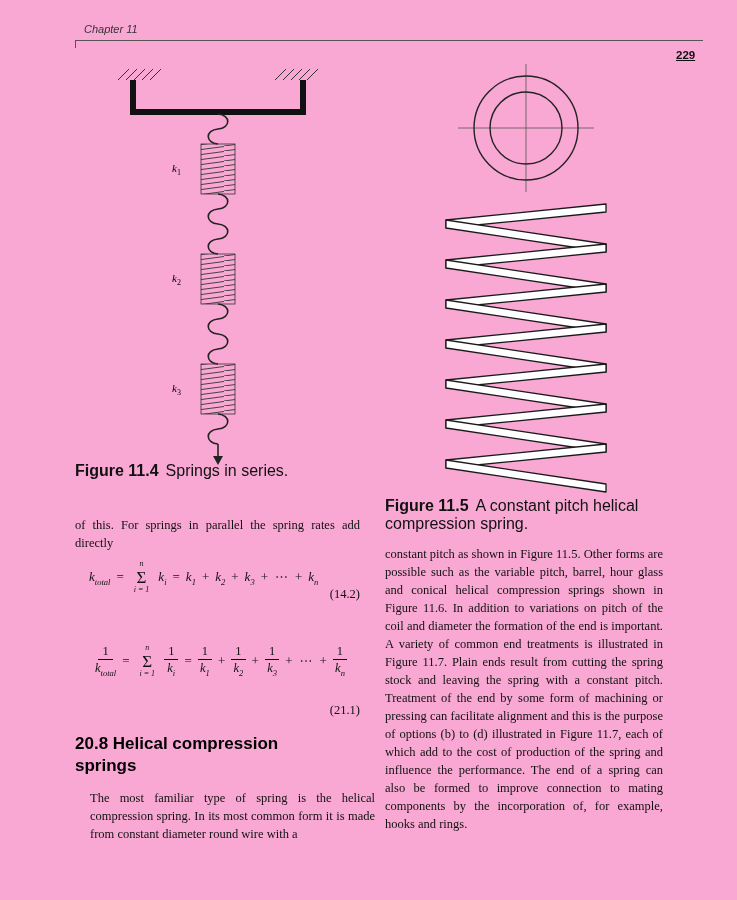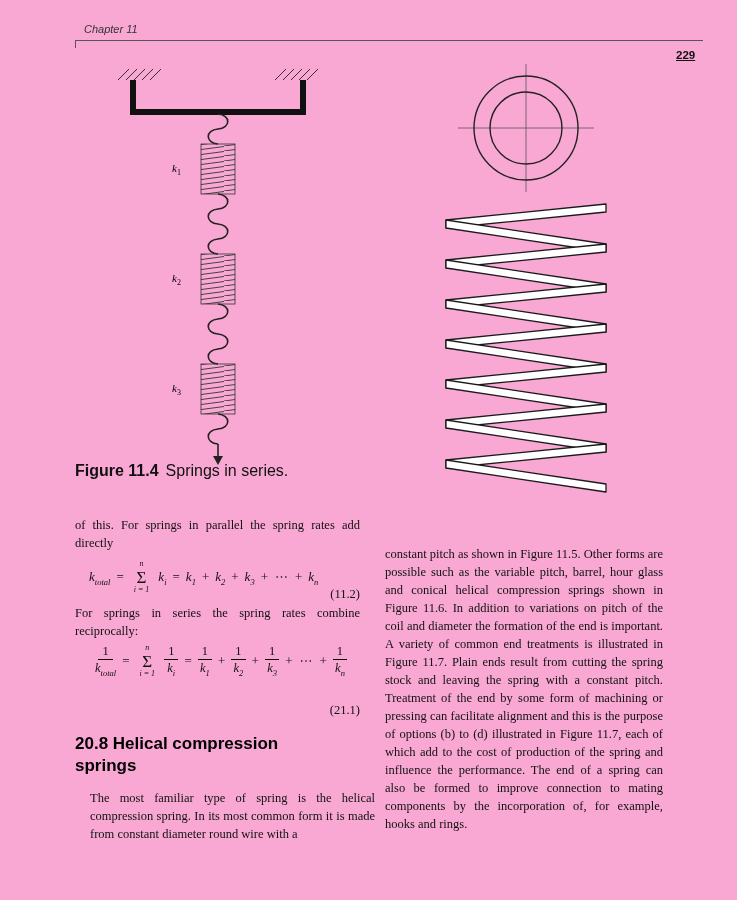--- a/index.html
+++ b/index.html
@@ -106,20 +106,23 @@
       <polygon points="54,278 214,302 214,310 54,286"></polygon>
       <polygon points="214,302 54,318 54,326 214,310"></polygon>
       <polygon points="54,318 214,342 214,350 54,326"></polygon>
       <polygon points="214,342 54,358 54,366 214,350"></polygon>
       <polygon points="54,358 214,382 214,390 54,366"></polygon>
       <polygon points="214,382 54,398 54,406 214,390"></polygon>
       <polygon points="54,398 214,422 214,430 54,406"></polygon>
     </g>
   </svg>
 
+  <div class="caption" style="left:385px;top:497px;width:280px">
+    <span class="cap-label">Figure 11.5</span><span>A constant pitch helical compression spring.</span>
+  </div>
 
   <div class="body-block" style="left:75px;top:516px;width:285px">of this. For springs in parallel the spring rates add directly</div>
 
   <div class="eq-block" style="left:75px;top:556px;width:285px;height:46px">
     <div class="eq-row" style="padding-left:14px;padding-top:4px">
       <span><span class="var">k</span><sub>total</sub></span>
       <span class="op">=</span>
       <span class="sum">
         <span class="sum-top">n</span>
         <span class="sum-sym">Σ</span>
@@ -130,24 +133,23 @@
       <span><span class="var">k</span><sub>1</sub></span>
       <span class="op">+</span>
       <span><span class="var">k</span><sub>2</sub></span>
       <span class="op">+</span>
       <span><span class="var">k</span><sub>3</sub></span>
       <span class="op">+</span>
       <span class="op">⋯</span>
       <span class="op">+</span>
       <span><span class="var">k</span><sub>n</sub></span>
     </div>
-    <div class="eq-number">(11.2)</div>
+    <div class="eq-number">(14.2)</div>
   </div>
 
-  <div class="body-block" style="left:75px;top:604px;width:285px">For springs in series the spring rates combine reciprocally:</div>
 
   <div class="eq-block" style="left:75px;top:644px;width:285px;height:74px">
     <div class="eq-row" style="padding-left:20px">
       <span class="frac">
         <span class="num">1</span>
         <span class="den"><span class="var">k</span><sub>total</sub></span>
       </span>
       <span class="op">=</span>
       <span class="sum">
         <span class="sum-top">n</span>

